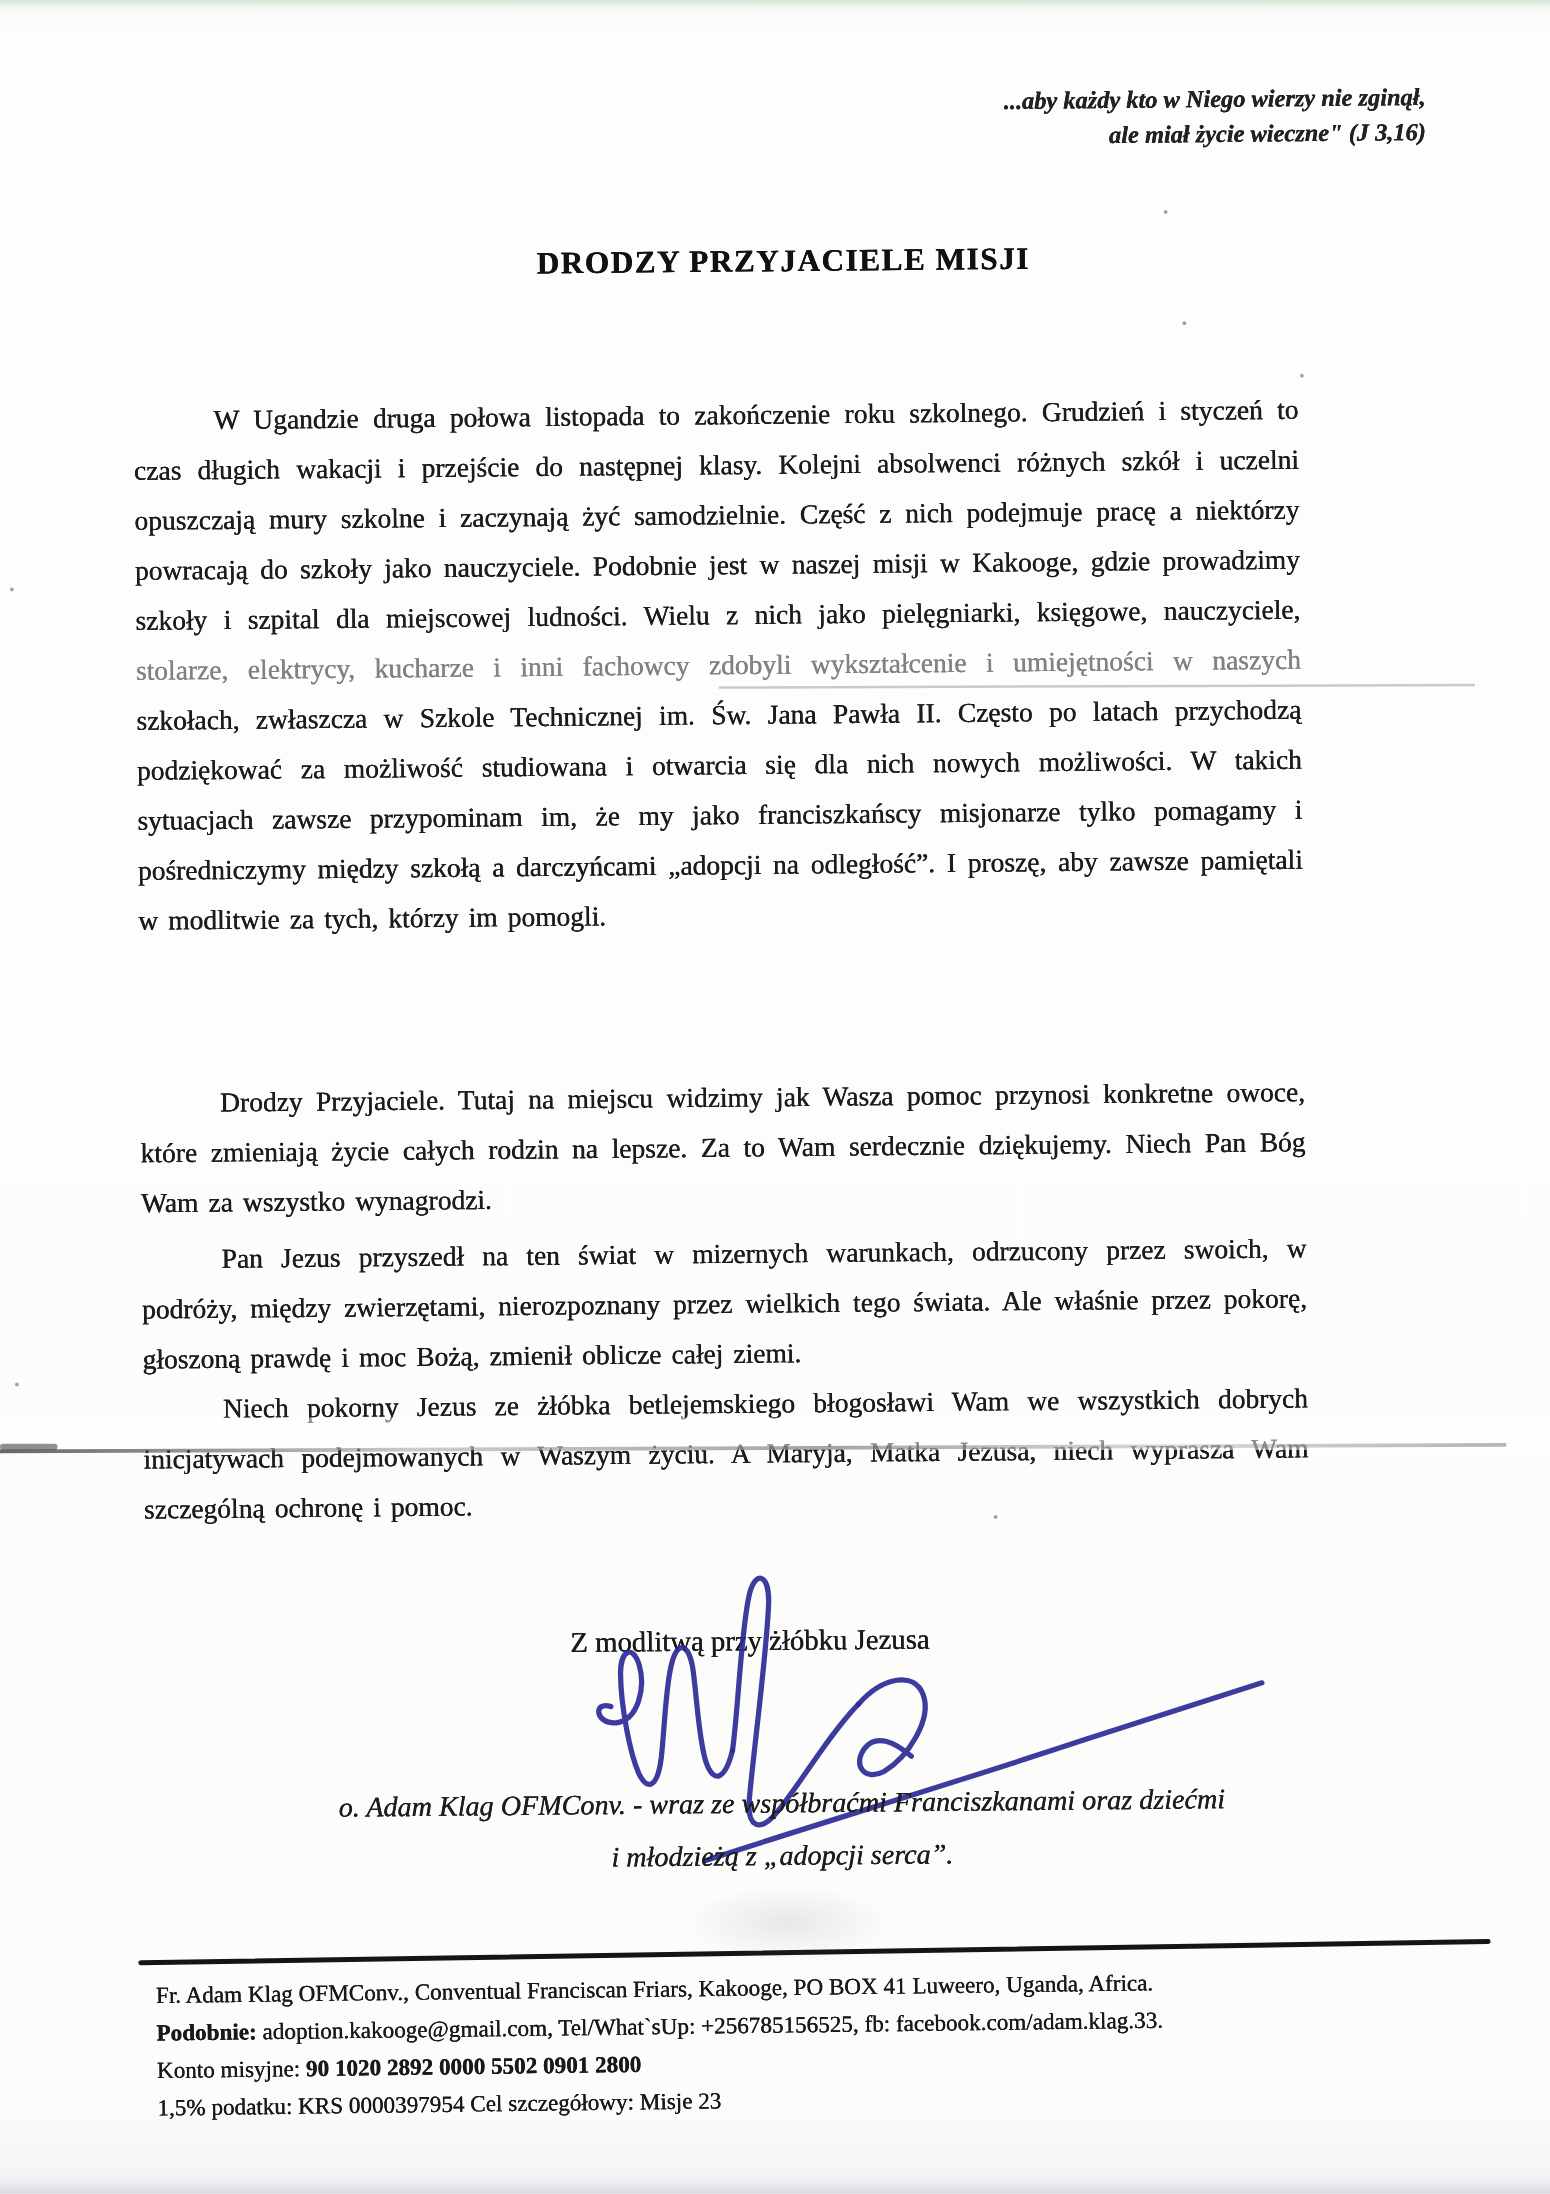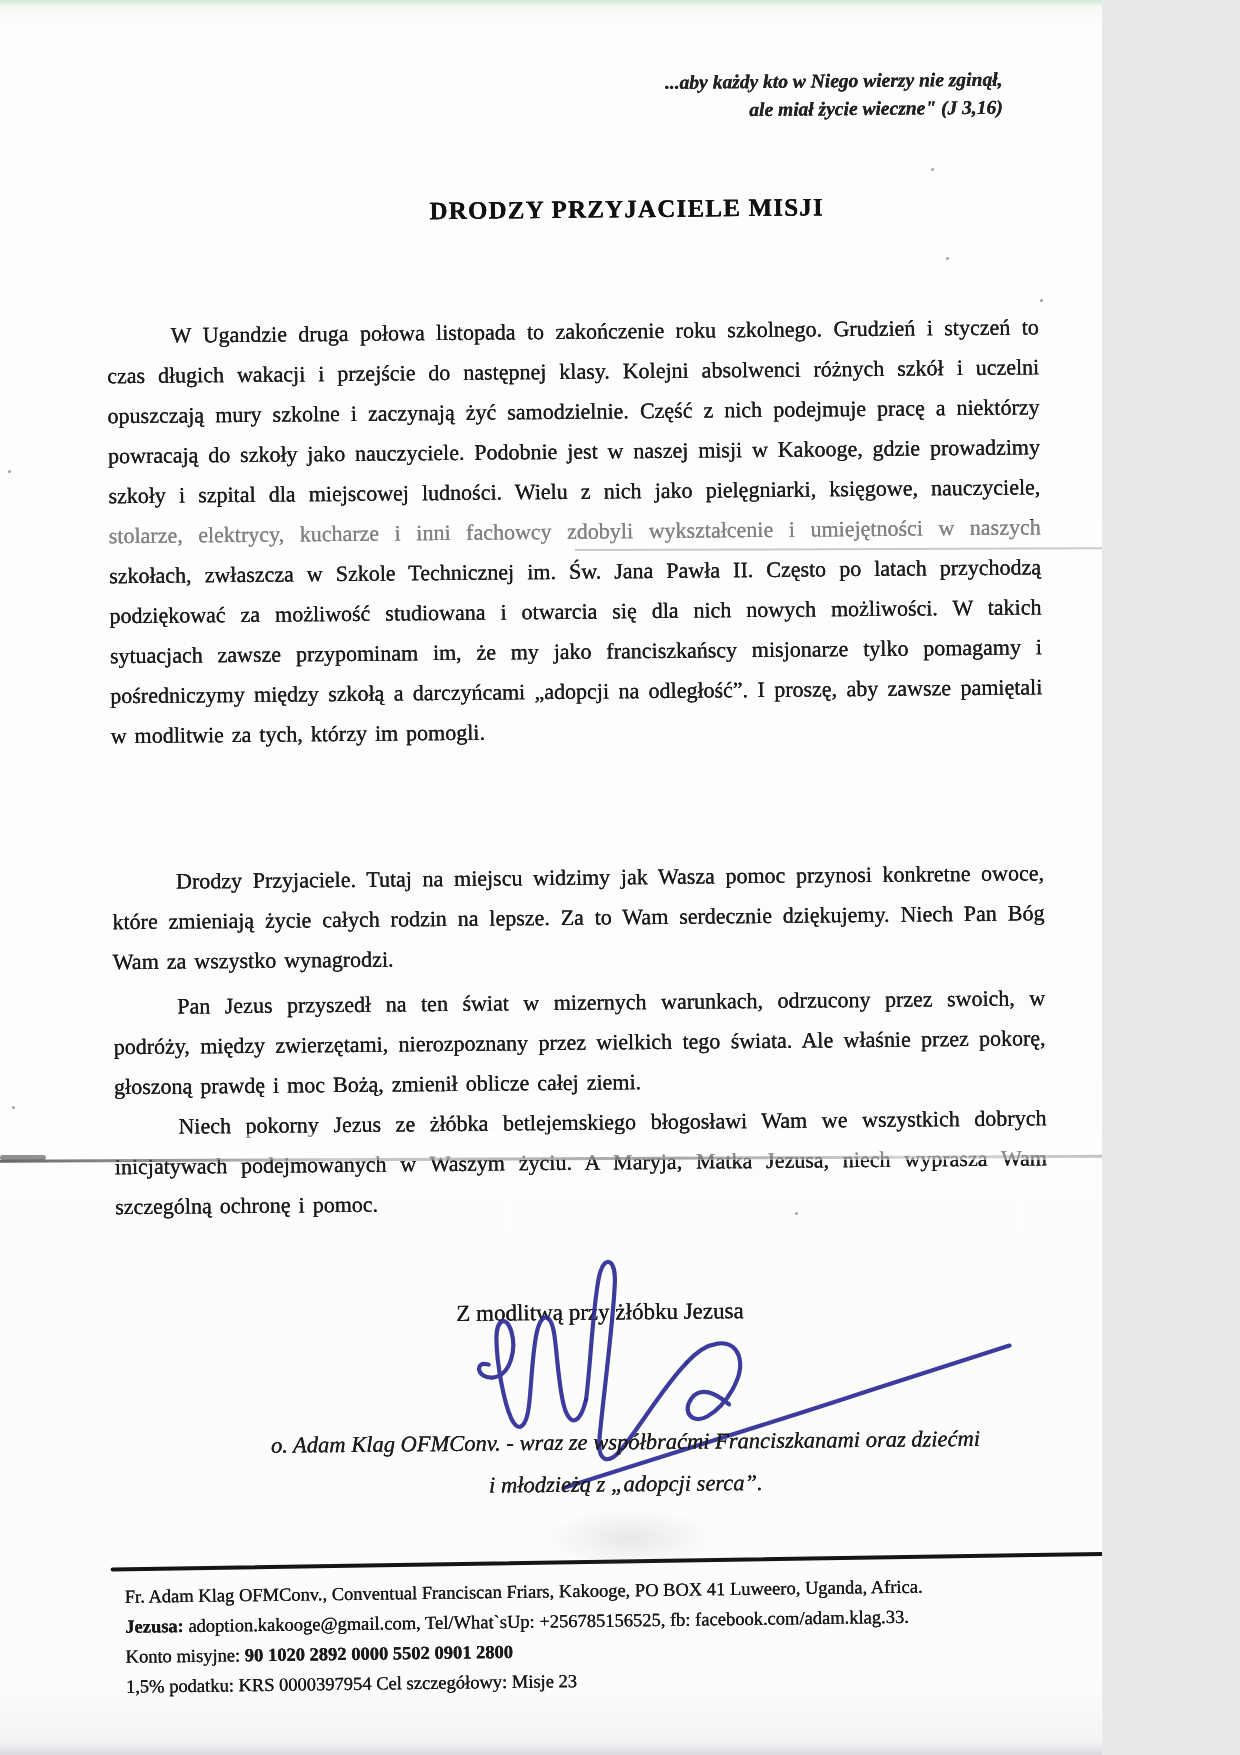--- a/index.html
+++ b/index.html
@@ -1,17 +1,17 @@
 <!DOCTYPE html>
 <html lang="pl"><head>
 <meta charset="utf-8">
 <style>
   html,body{margin:0;padding:0;}
   body{width:1240px;height:1755px;background:#e9e9e9;font-family:"Liberation Serif","DejaVu Serif",serif;}
-  .page{position:relative;width:1102px;height:1755px;overflow:hidden;
+  .page{position:relative;width:1240px;height:1755px;overflow:hidden;
         background:linear-gradient(180deg,#f5f9f4 0%,#fdfdfc 1.5%,#fcfcfa 96%,#f3f2f4 100%);}
   .tilt{position:absolute;inset:0;transform:rotate(-0.55deg);transform-origin:50% 50%;color:#1b1b1b;}
   .scan-text{text-shadow:0.25px 0 0 currentColor, 0 0 0.5px rgba(40,40,40,.55);}
   .epigraph{position:absolute;top:70px;right:92px;text-align:right;font-style:italic;font-weight:700;
             font-size:19.5px;line-height:28px;color:#222;}
   .title{position:absolute;top:196px;left:13px;width:1240px;text-align:center;font-weight:700;
          font-size:25px;letter-spacing:1.2px;color:#111;}
   .bodycol{position:absolute;left:112px;width:932px;font-size:22px;line-height:40px;
            text-align:justify;word-spacing:2.5px;color:#1c1c1c;}
   .bodycol p{margin:0;text-indent:64px;}
@@ -83,21 +83,21 @@
 
     <div class="attribution scan-text">
       <div>o. Adam Klag OFMConv. - wraz ze współbraćmi Franciszkanami oraz dziećmi</div>
       <div>i młodzieżą z „adopcji serca”.</div>
     </div>
 
     <div class="rule"></div>
 
     <div class="footer scan-text">
       <div>Fr. Adam Klag OFMConv., Conventual Franciscan Friars, Kakooge, PO BOX 41 Luweero, Uganda, Africa.</div>
-      <div><b>Jezusa:</b><span> adoption.kakooge@gmail.com, Tel/What`sUp: +256785156525, fb: facebook.com/adam.klag.33.</span></div>
+      <div><b>Podobnie:</b><span> adoption.kakooge@gmail.com, Tel/What`sUp: +256785156525, fb: facebook.com/adam.klag.33.</span></div>
       <div><span>Konto misyjne: </span><b>90 1020 2892 0000 5502 0901 2800</b></div>
       <div>1,5% podatku: KRS 0000397954 Cel szczegółowy: Misje 23</div>
     </div>
 
   </div>
 
   <div class="fade-band band1"></div>
   <div class="crease-light"></div>
   <div class="fade-band band2"></div>
   <div class="crease-dark"></div>

